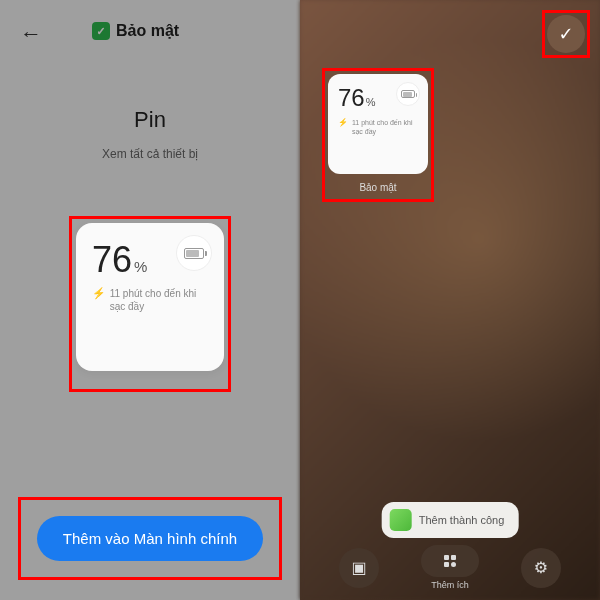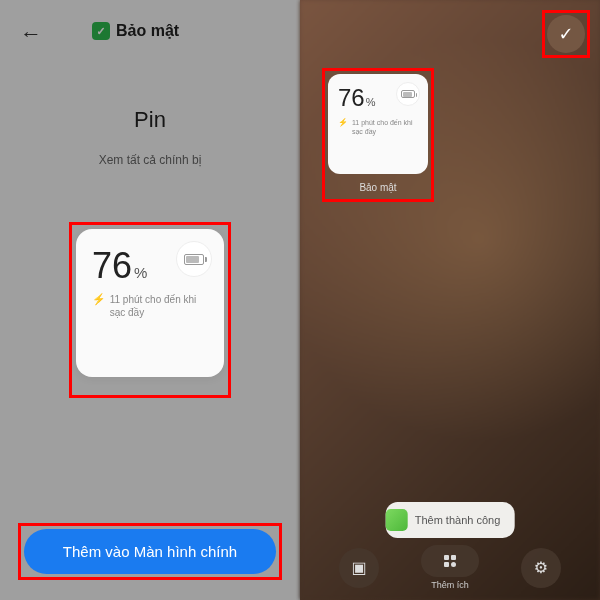--- a/index.html
+++ b/index.html
@@ -10,54 +10,54 @@
     .overlay { position: absolute; inset: 0; background: rgba(0,0,0,0.35); z-index: 5; }
     .right-panel { background: linear-gradient(135deg, #6b4a3a 0%, #4a3528 50%, #3b2a1f 100%); }
     .right-bg { position: absolute; inset: 0; background: radial-gradient(circle at 60% 40%, rgba(200,150,100,0.3), transparent 50%), linear-gradient(135deg, #7a5540 0%, #4a3528 60%, #2b1e15 100%); filter: blur(2px); }
     .header { display: flex; align-items: center; padding: 18px 20px; position: relative; z-index: 1; }
     .back-arrow { font-size: 22px; color: #333; cursor: pointer; }
     .header-title { display: flex; align-items: center; margin-left: 50px; gap: 6px; }
     .shield-icon { width: 18px; height: 18px; background: #2db84d; border-radius: 4px; display: flex; align-items: center; justify-content: center; }
     .shield-icon::before { content: "✓"; color: white; font-size: 11px; font-weight: bold; }
     .header-text { font-size: 16px; font-weight: 600; color: #222; }
     .section-title { text-align: center; margin-top: 45px; position: relative; z-index: 1; }
-    .section-title h2 { font-size: 22px; font-weight: 500; color: #222; margin-bottom: 20px; }
+    .section-title h2 { font-size: 22px; font-weight: 500; color: #222; margin-bottom: 14px; }
     .section-title p { font-size: 12px; color: #666; }
     .widget-area { display: flex; justify-content: center; margin-top: 55px; position: relative; z-index: 10; }
     .red-box { border: 3px solid #ff0000; padding: 4px 4px 18px 4px; }
     .widget-card { width: 148px; height: 148px; background: #fafafa; border-radius: 16px; padding: 16px; position: relative; box-shadow: 0 2px 8px rgba(0,0,0,0.06); }
     .battery-icon-wrap { position: absolute; top: 12px; right: 12px; width: 36px; height: 36px; border-radius: 50%; background: #fff; border: 1px solid #eee; display: flex; align-items: center; justify-content: center; }
     .battery-icon { width: 20px; height: 11px; border: 1.5px solid #999; border-radius: 2px; position: relative; }
     .battery-icon::after { content: ""; position: absolute; right: -4px; top: 2px; width: 2px; height: 5px; background: #999; border-radius: 0 1px 1px 0; }
     .battery-icon::before { content: ""; position: absolute; left: 1px; top: 1px; width: 13px; height: 7px; background: #bbb; border-radius: 1px; }
     .pct-big { font-size: 36px; font-weight: 400; color: #222; margin-top: 28px; }
     .pct-small { font-size: 15px; color: #555; margin-left: 2px; }
     .charge-line { display: flex; align-items: flex-start; gap: 4px; margin-top: 6px; }
     .bolt { color: #2db84d; font-size: 11px; }
     .charge-text { font-size: 10px; color: #888; line-height: 1.3; }
     .bottom-btn { position: absolute; bottom: 20px; left: 18px; right: 18px; z-index: 10; }
-    .red-box-btn { border: 3px solid #ff0000; padding: 3px; }
+    .red-box-btn { border: 3px solid #ff0000; padding: 16px; }
     .primary-btn { width: 100%; background: #1a7bf0; color: #fff; border: none; border-radius: 24px; padding: 14px 0; font-size: 15px; font-weight: 400; cursor: pointer; }
     .right-check-wrap { position: absolute; top: 10px; right: 10px; z-index: 10; }
     .red-box-check { border: 3px solid #ff0000; padding: 2px; }
     .check-circle { width: 38px; height: 38px; border-radius: 50%; background: rgba(120,90,70,0.85); display: flex; align-items: center; justify-content: center; cursor: pointer; }
     .check-circle::before { content: "✓"; color: #fff; font-size: 18px; }
     .right-widget-area { position: absolute; top: 68px; left: 22px; z-index: 10; }
     .red-box-rw { border: 3px solid #ff0000; padding: 3px 3px 6px 3px; }
     .widget-small { width: 100px; height: 100px; background: #fafafa; border-radius: 12px; padding: 10px; position: relative; }
     .widget-small .battery-icon-wrap { width: 24px; height: 24px; top: 8px; right: 8px; }
     .widget-small .battery-icon { width: 14px; height: 8px; border-width: 1px; }
     .widget-small .battery-icon::after { right: -3px; top: 1.5px; width: 1.5px; height: 4px; }
     .widget-small .battery-icon::before { left: 1px; top: 0.5px; width: 9px; height: 5px; }
     .pct-big-sm { font-size: 24px; font-weight: 400; color: #222; margin-top: 16px; }
     .pct-small-sm { font-size: 11px; color: #555; margin-left: 1px; }
     .charge-text-sm { font-size: 7px; color: #888; line-height: 1.3; }
     .bolt-sm { color: #2db84d; font-size: 8px; }
     .widget-label { text-align: center; font-size: 10px; color: #ddd; margin-top: 8px; }
-    .toast { position: absolute; bottom: 62px; left: 50%; transform: translateX(-50%); background: rgba(250,250,248,0.95); border-radius: 12px; padding: 7px 14px 7px 0; display: flex; align-items: center; gap: 7px; z-index: 10; }
+    .toast { position: absolute; bottom: 62px; left: 50%; transform: translateX(-50%); background: rgba(250,250,248,0.95); border-radius: 12px; padding: 7px 14px 7px 8px; display: flex; align-items: center; gap: 7px; z-index: 10; }
     .toast-icon { width: 22px; height: 22px; background: linear-gradient(135deg, #7dd960, #4db83a); border-radius: 5px; }
     .toast-text { font-size: 11px; color: #555; white-space: nowrap; }
     .bottom-bar { position: absolute; bottom: 10px; left: 0; right: 0; display: flex; justify-content: space-around; align-items: center; z-index: 10; padding: 0 18px; }
     .bar-item { display: flex; flex-direction: column; align-items: center; gap: 3px; cursor: pointer; }
     .bar-circle { width: 40px; height: 40px; border-radius: 50%; background: rgba(70,55,45,0.85); display: flex; align-items: center; justify-content: center; }
     .bar-icon { color: #ddd; font-size: 16px; }
     .bar-label { font-size: 9px; color: #ccc; }
     .bar-item-center { display: flex; flex-direction: column; align-items: center; gap: 3px; cursor: pointer; }
     .center-btn { width: 58px; height: 32px; border-radius: 16px; background: rgba(70,55,45,0.85); display: flex; align-items: center; justify-content: center; }
     .grid-icon { display: grid; grid-template-columns: repeat(2, 5px); grid-template-rows: repeat(2, 5px); gap: 2px; }
@@ -71,21 +71,21 @@
   <div class="left-panel">
     <div class="header">
       <span class="back-arrow">←</span>
       <div class="header-title">
         <span class="shield-icon"></span>
         <span class="header-text">Bảo mật</span>
       </div>
     </div>
     <div class="section-title">
       <h2>Pin</h2>
-      <p>Xem tất cả chính bị</p>
+      <p>Xem tất cả thiết bị</p>
     </div>
     <div class="overlay"></div>
     <div class="widget-area">
       <div class="red-box">
         <div class="widget-card">
           <div class="battery-icon-wrap">
             <div class="battery-icon"></div>
           </div>
           <div>
             <span class="pct-big">76</span><span class="pct-small">%</span>

